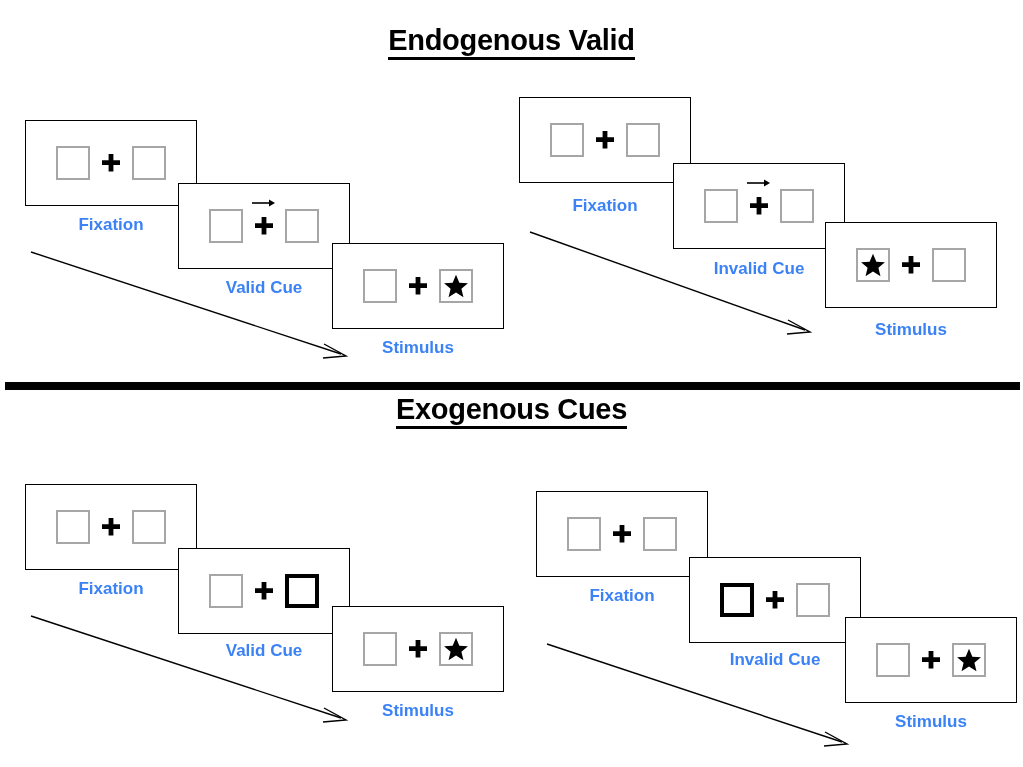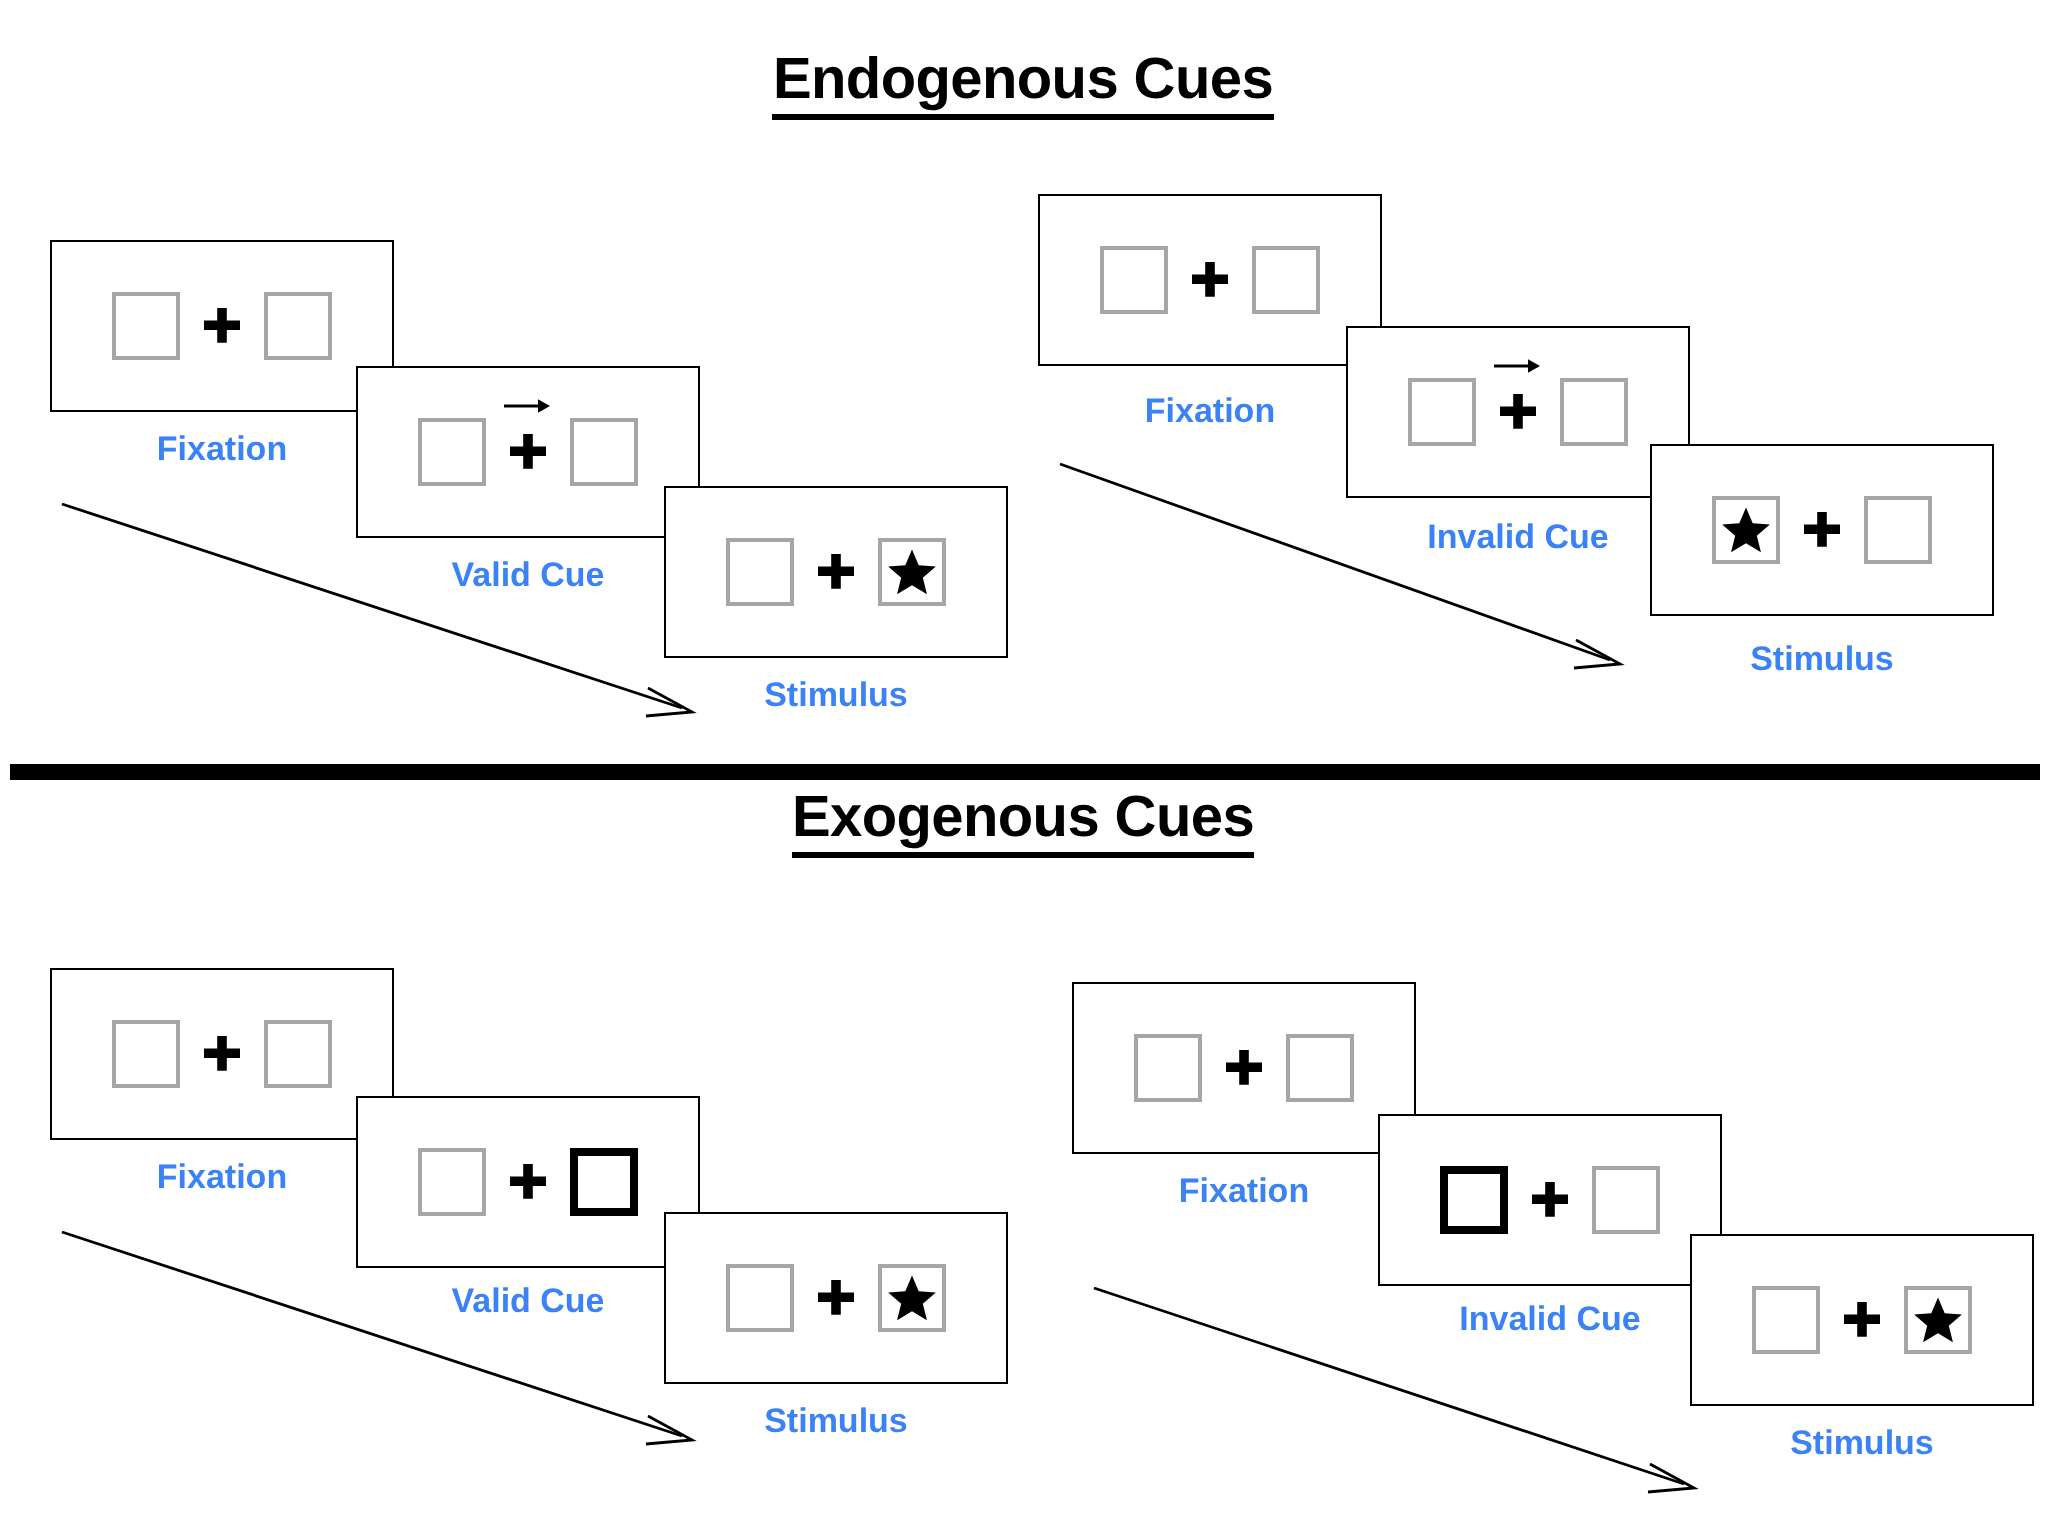--- a/index.html
+++ b/index.html
@@ -114,21 +114,21 @@
     position: absolute;
     overflow: visible;
   }
 </style>
 </head>
 <body>
 
 <div id="stage">
 
   <div class="section-title" style="top:24px;">
-    <span class="t">Endogenous Cues</span>
+    <span class="t">Endogenous Valid</span>
   </div>
 
   <div class="frame" style="left:25px; top:120px; width:172px; height:86px;">
     <div class="frame-inner">
       <div class="box"></div>
       <div class="center-slot">
         <svg class="cross" width="20" height="20" viewBox="0 0 20 20">
           <path d="M7.6 1 L12.4 1 L12.4 7.2 L19 7.2 L19 12 L12.4 12 L12.4 18.4 L7.6 18.4 L7.6 12 L1 12 L1 7.2 L7.6 7.2 Z" fill="#000"></path>
         </svg>
       </div>

